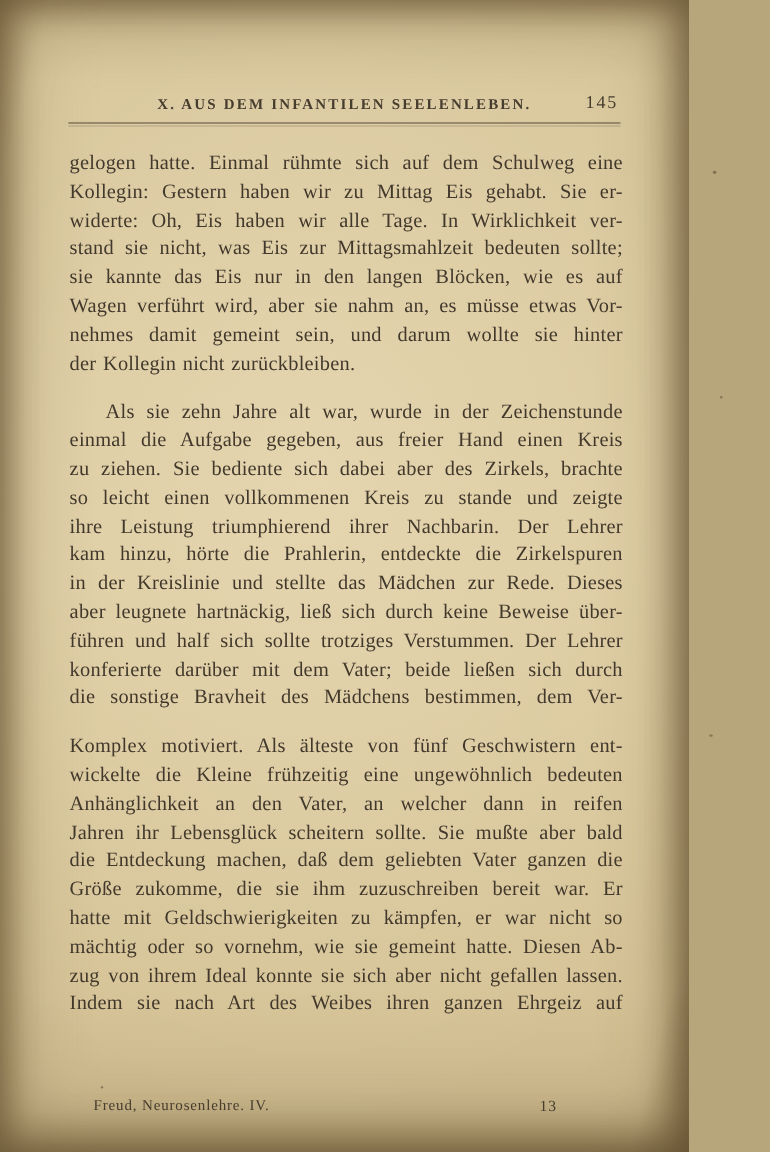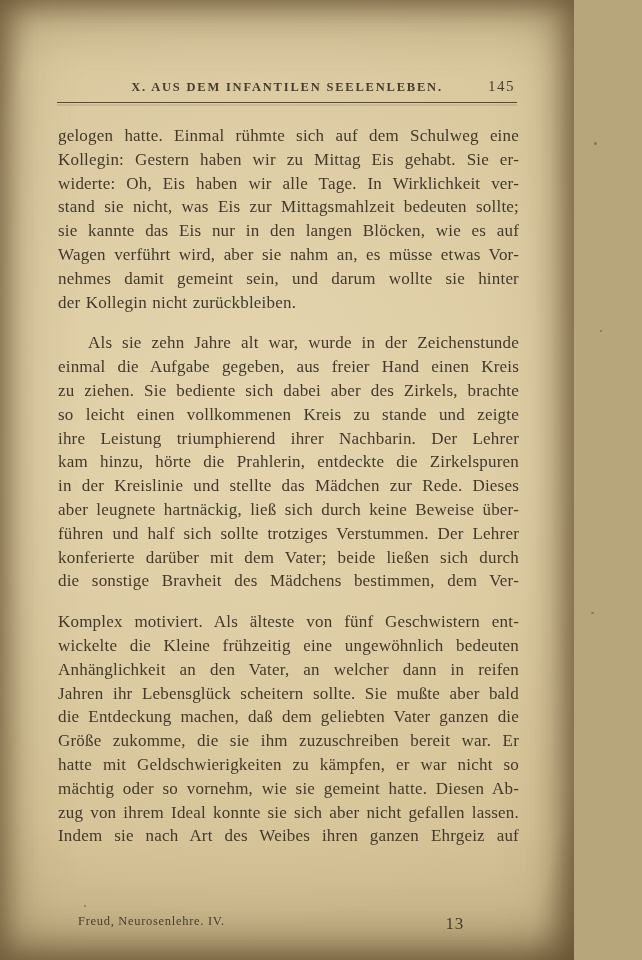--- a/index.html
+++ b/index.html
@@ -48,21 +48,21 @@
   }
   .line.last { text-align-last: left; }
   .line.indent { text-indent: 30px; }
   .footer {
     position: absolute; left: 78px; right: 110px; top: 866px;
     display: flex; justify-content: space-between;
     font-size: 12.5px; font-weight: normal; letter-spacing: 0.7px;
     color: #463d2e;
     margin-top: 48px;
   }
-  .footer .sheet { font-size: 17px; }
+  .footer .sheet { font-size: 13px; }
   .speck {
     position: absolute; border-radius: 50%;
     background: rgba(70,55,35,0.45);
   }
 </style>
 </head>
 <body>
 
 <div class="page">
 

